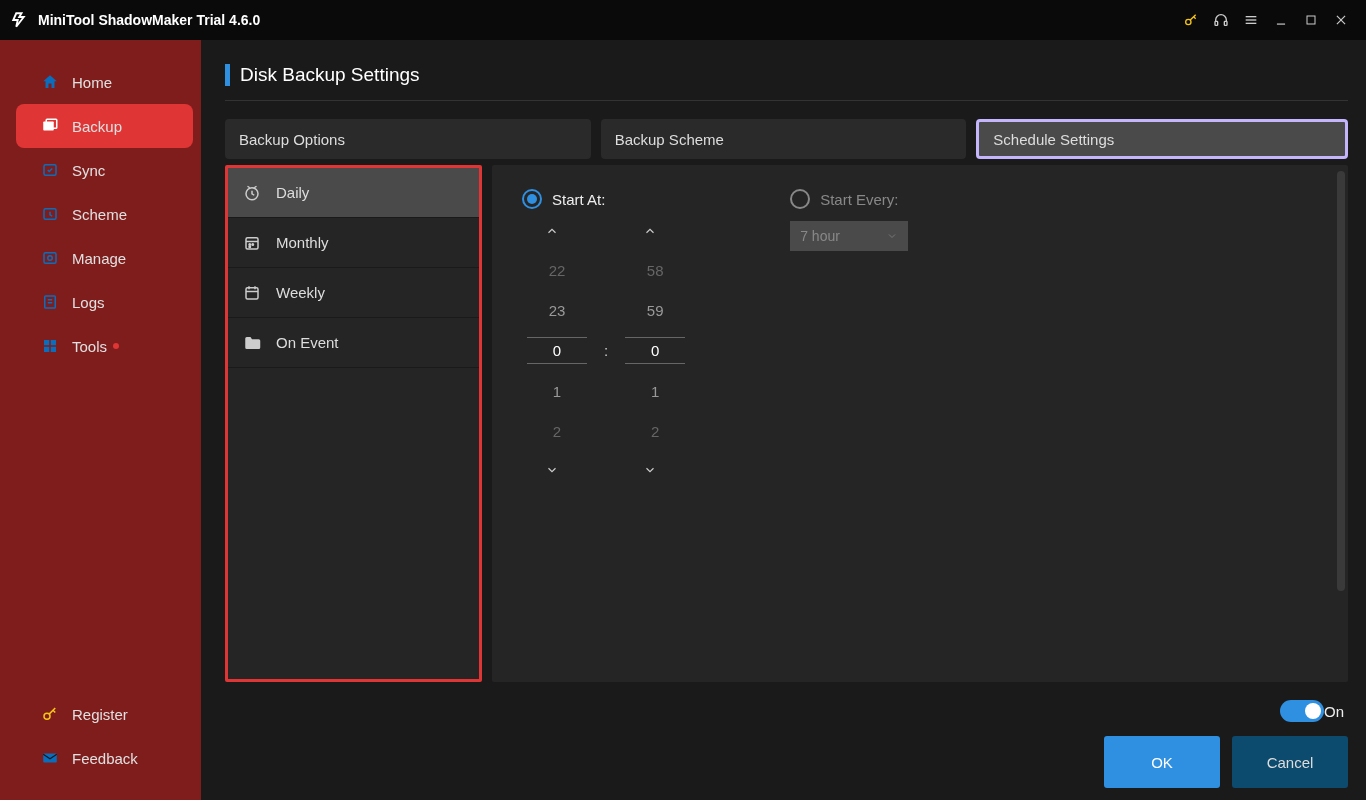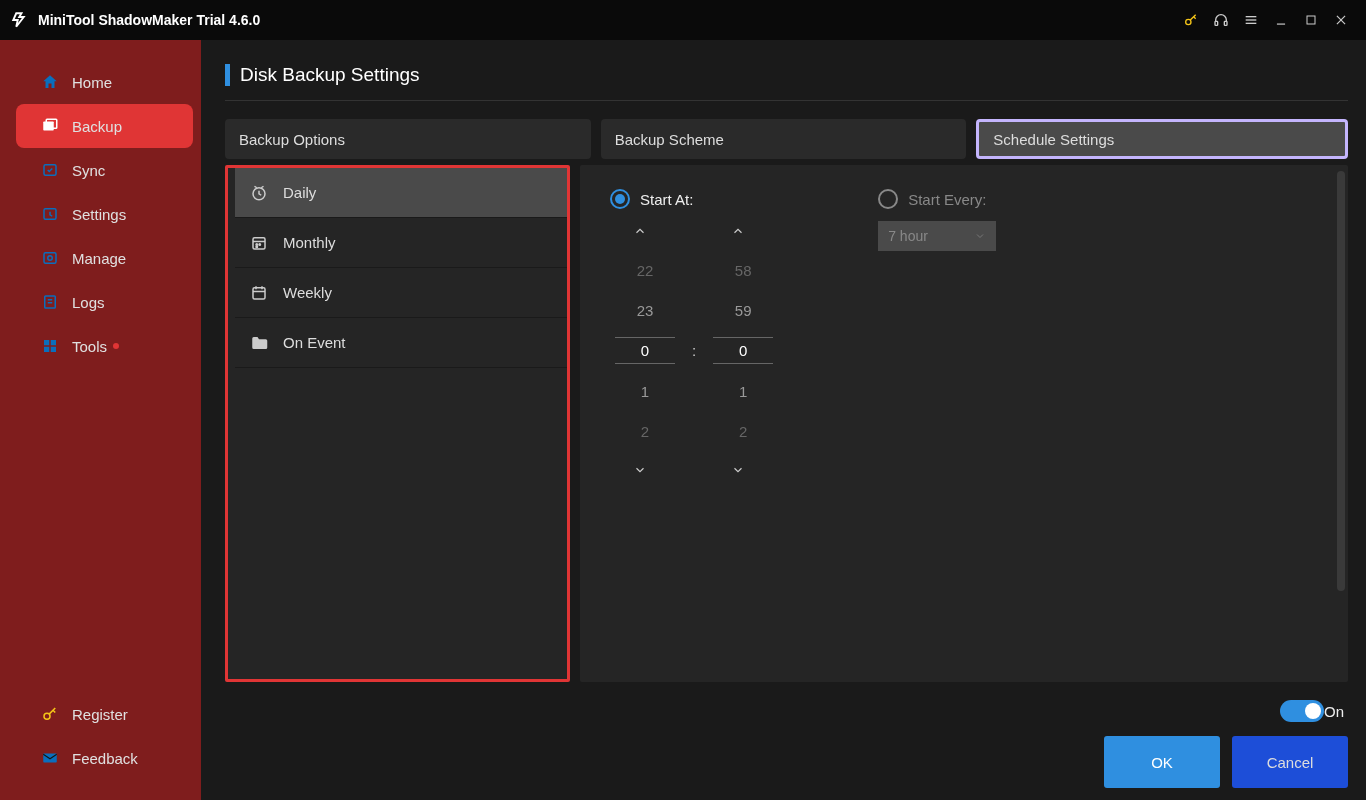--- a/index.html
+++ b/index.html
@@ -31,21 +31,21 @@
 .page-title { font-size: 19px; color: #fff; font-weight: 400; }
 
 
 .tabs { display: flex; gap: 10px; margin-bottom: 6px; }
 .tab { flex: 1; height: 40px; background: #2a2a2a; display: flex; align-items: center; padding-left: 14px; font-size: 15px; color: #ddd; cursor: pointer; border-radius: 4px; }
 .tab.active { background: #4a4a4a; }
 .tab.red-border { border: 3px solid #c4b5fd; }
 
 
 .content-row { display: flex; gap: 10px; flex: 1; min-height: 0; }
-.freq-panel { width: 345px; background: #252525; border: 3px solid #e03535; border-radius: 2px; padding-left: 7px; }
+.freq-panel { width: 257px; background: #252525; border: 3px solid #e03535; border-radius: 2px; }
 .freq-item { height: 50px; display: flex; align-items: center; padding-left: 14px; font-size: 15px; color: #ddd; cursor: pointer; border-bottom: 1px solid #1a1a1a; }
 .freq-item .icon { width: 20px; height: 20px; margin-right: 14px; display: inline-flex; align-items: center; justify-content: center; color: #ccc; }
 .freq-item.active { background: #4a4a4a; }
 
 .right-panel { flex: 1; background: #252525; border-radius: 2px; padding: 24px 30px; position: relative; }
 
 
 .radio-row { display: flex; gap: 100px; align-items: flex-start; margin-bottom: 12px; }
 .radio-group { display: flex; align-items: center; gap: 10px; }
 .radio { width: 20px; height: 20px; border: 2px solid #2f8fe0; border-radius: 50%; display: inline-flex; align-items: center; justify-content: center; cursor: pointer; }
@@ -70,21 +70,21 @@
 .scroll-ind { position: absolute; right: 3px; top: 6px; width: 8px; height: 420px; background: #3a3a3a; border-radius: 4px; }
 
 
 .footer { display: flex; justify-content: flex-end; align-items: center; gap: 12px; padding-top: 18px; }
 .toggle-wrap { display: flex; align-items: center; margin-right: 4px; }
 .toggle { width: 44px; height: 22px; background: #2f8fe0; border-radius: 11px; position: relative; cursor: pointer; }
 .toggle .knob { width: 16px; height: 16px; background: #fff; border-radius: 50%; position: absolute; top: 3px; right: 3px; }
 .toggle-label { font-size: 15px; color: #eee; }
 .btn { width: 116px; height: 52px; border-radius: 3px; display: inline-flex; align-items: center; justify-content: center; font-size: 15px; cursor: pointer; }
 .btn.primary { background: #2f8fe0; color: #fff; }
-.btn.secondary { background: #1d4ed8; color: #ddd; }
+.btn.secondary { background: #0c4a6e; color: #ddd; }
 .footer-row2 { display: flex; justify-content: flex-end; gap: 12px; margin-top: 14px; }
 
 svg { display: block; }
 </style>
 </head>
 <body>
 
 <div class="titlebar">
   <span class="logo">
     <svg width="18" height="18" viewBox="0 0 24 24" fill="none" stroke="#fff" stroke-width="2.5">
@@ -160,21 +160,21 @@
         </span>
       <span>Sync</span>
     </div>
     <div class="nav-item">
       <span class="icon">
           <svg width="18" height="18" viewBox="0 0 24 24" fill="none" stroke="currentColor" stroke-width="2">
             <rect x="4" y="5" width="16" height="14" rx="2"></rect>
             <path d="M12 9v4l3 2"></path>
           </svg>
         </span>
-      <span>Settings</span>
+      <span>Scheme</span>
     </div>
     <div class="nav-item">
       <span class="icon">
           <svg width="18" height="18" viewBox="0 0 24 24" fill="none" stroke="currentColor" stroke-width="2">
             <rect x="4" y="5" width="16" height="14" rx="2"></rect>
             <circle cx="12" cy="12" r="3"></circle>
           </svg>
         </span>
       <span>Manage</span>
     </div>

